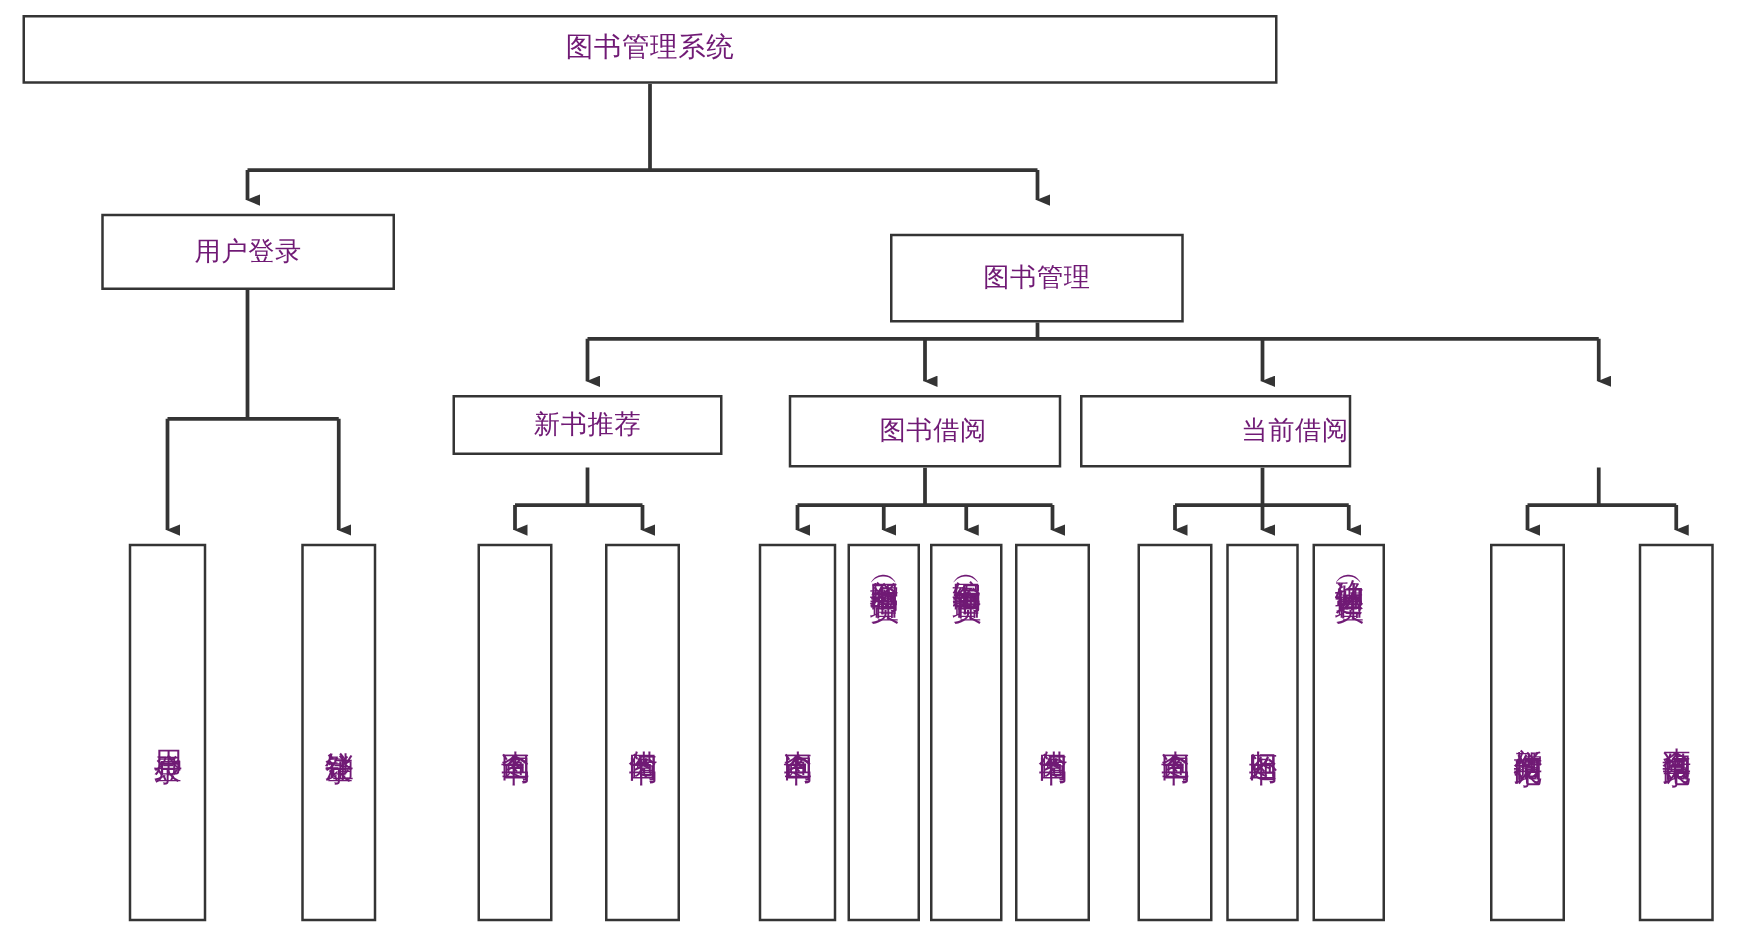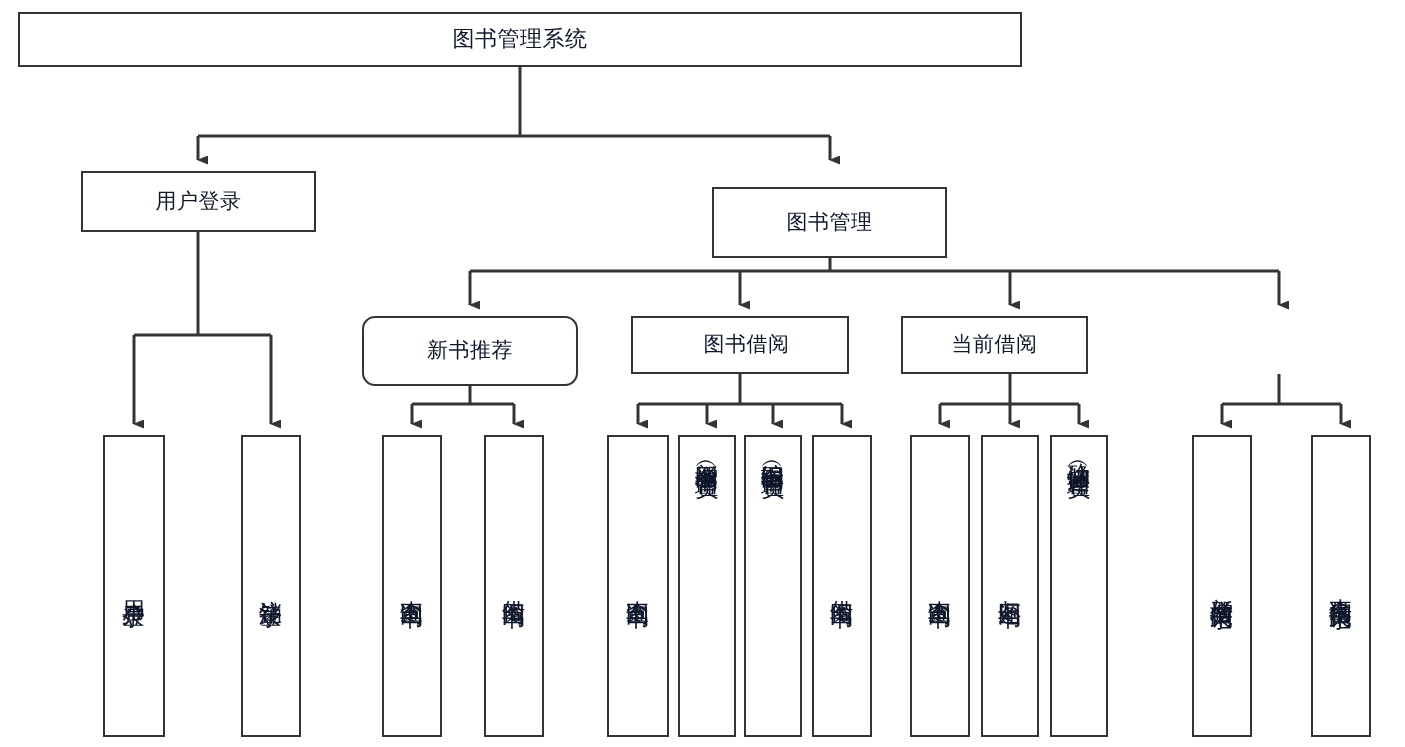--- a/index.html
+++ b/index.html
@@ -26,21 +26,21 @@
     pointer-events: none;
   }
   .node {
     position: absolute;
     box-sizing: border-box;
     background: #ffffff;
     border: 2.5px solid #343434;
     display: flex;
     align-items: center;
     justify-content: center;
-    color: #0f172a;
+    color: #701a75;
   }
   .node-label {
     display: block;
     text-align: center;
     line-height: 1.22;
     letter-spacing: 0.5px;
     white-space: nowrap;
   }
   
   .node.h .node-label {
@@ -135,27 +135,27 @@
     <span class="node-label">图书管理系统</span>
   </div>
 
   <div class="node h" style="left:81px; top:171px; width:235px; height:61px;">
     <span class="node-label">用户登录</span>
   </div>
   <div class="node h" style="left:712px; top:187px; width:235px; height:71px;">
     <span class="node-label">图书管理</span>
   </div>
 
-  <div class="node h" style="left:362px; top:316px; width:216px; height:70px;border-radius:13px;">
+  <div class="node h" style="left:362px; top:316px; width:216px; height:48px;">
     <span class="node-label">新书推荐</span>
   </div>
   <div class="node h" style="left:631px; top:316px; width:218px; height:58px;padding-left:13px;">
     <span class="node-label">图书借阅</span>
   </div>
-  <div class="node h" style="left:901px; top:316px; width:187px; height:58px;">
+  <div class="node h" style="left:864px; top:316px; width:217px; height:58px;justify-content:flex-end;">
     <span class="node-label">当前借阅</span>
   </div>
 
   <div class="node v centered" style="left:103px; top:435px; width:62px; height:302px;">
     <span class="node-label">用户登录</span>
   </div>
   <div class="node v centered" style="left:241px; top:435px; width:60px; height:302px;">
     <span class="node-label">注销登录</span>
   </div>
 

